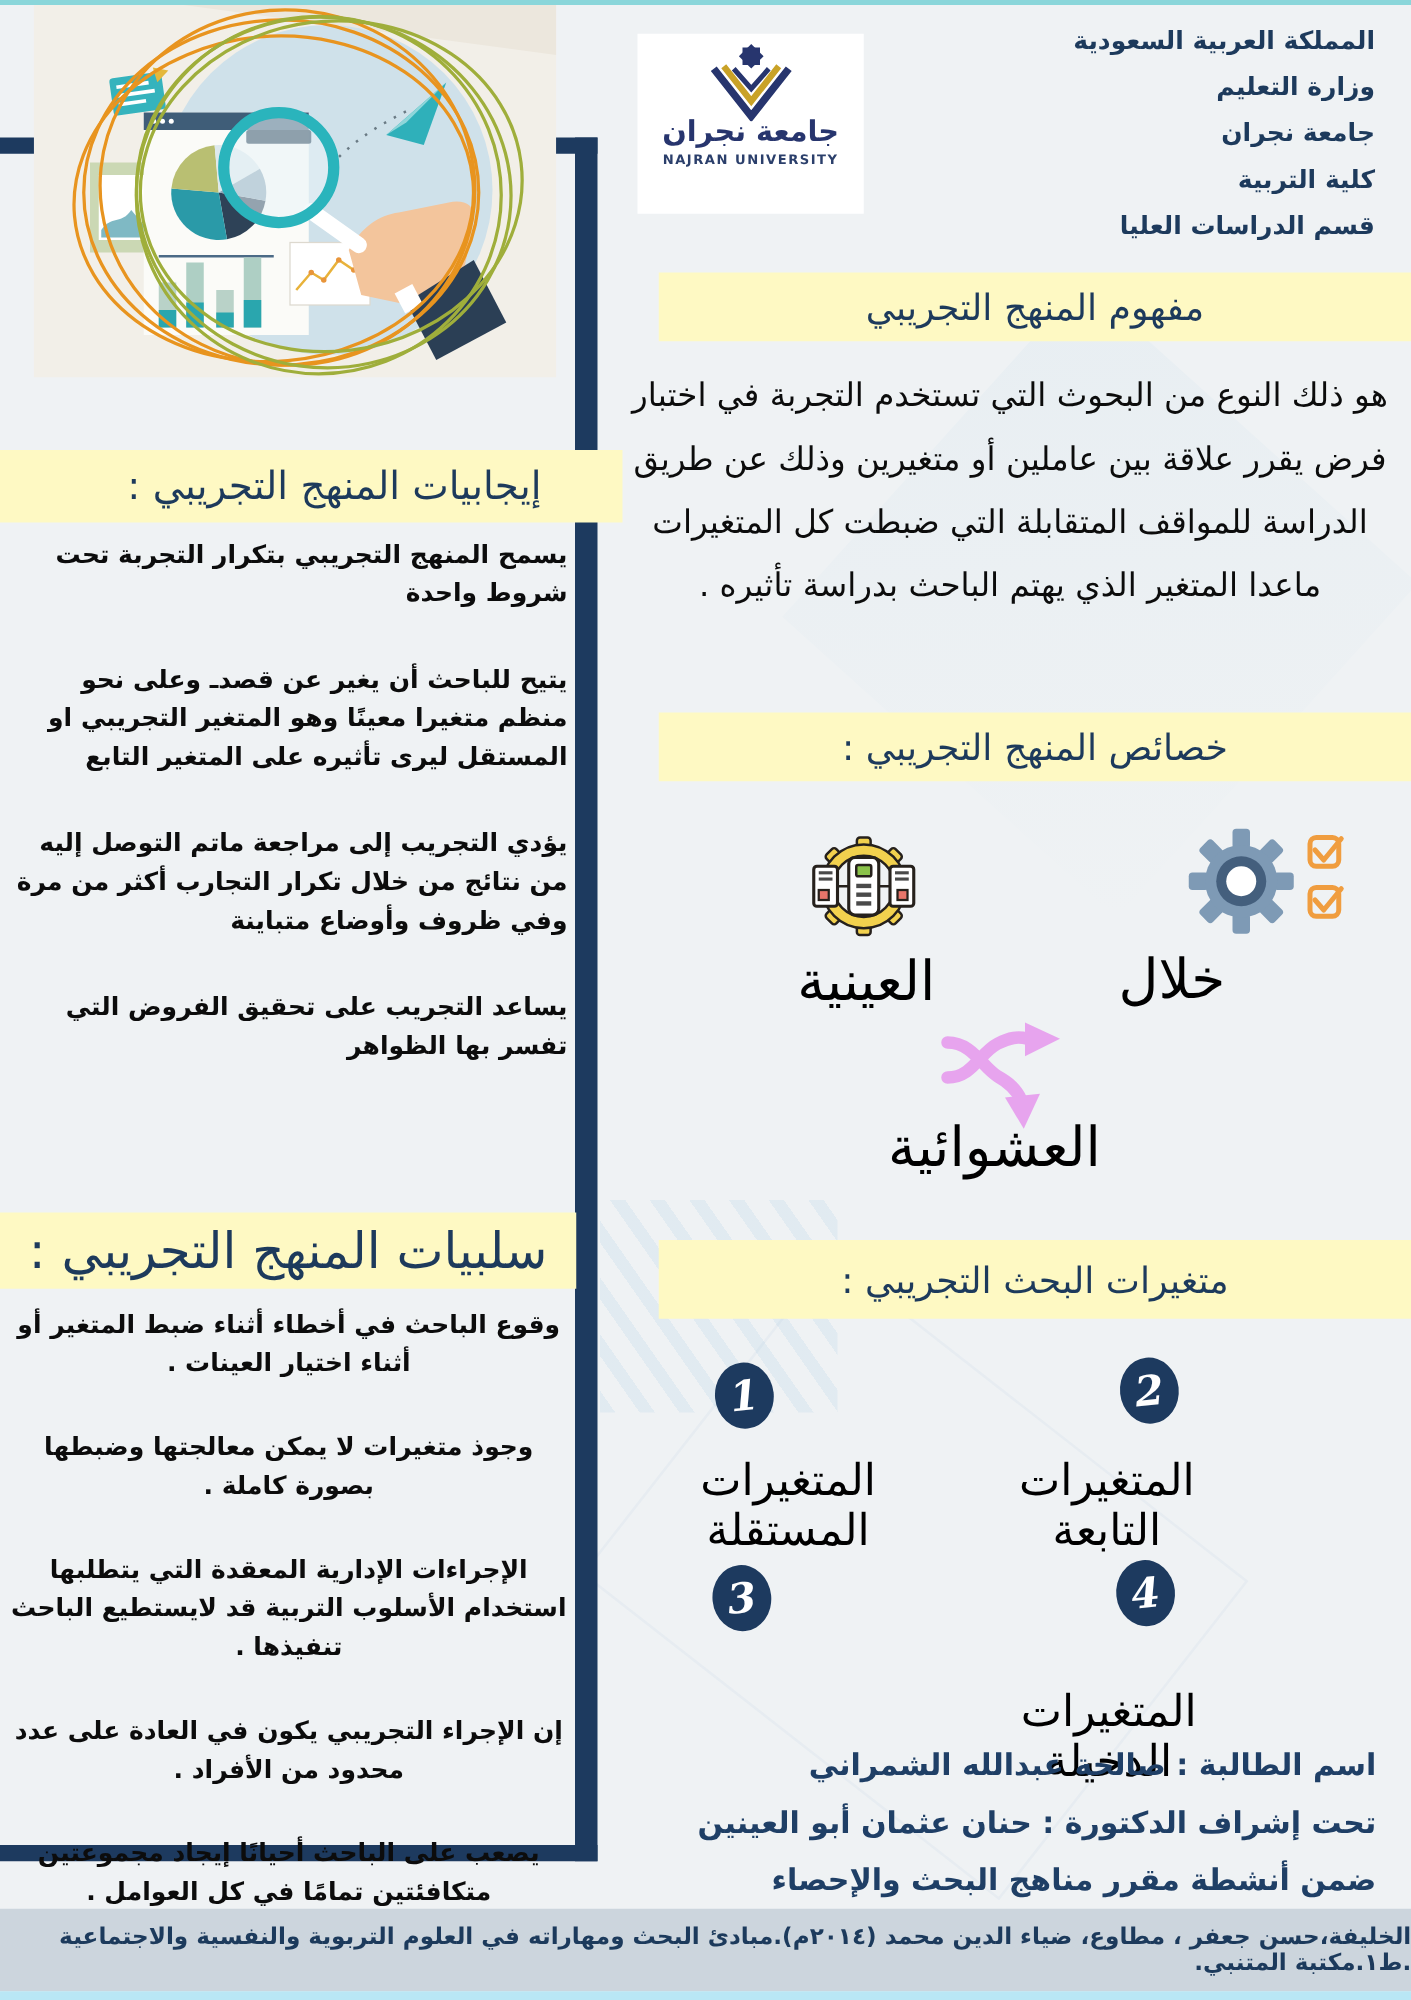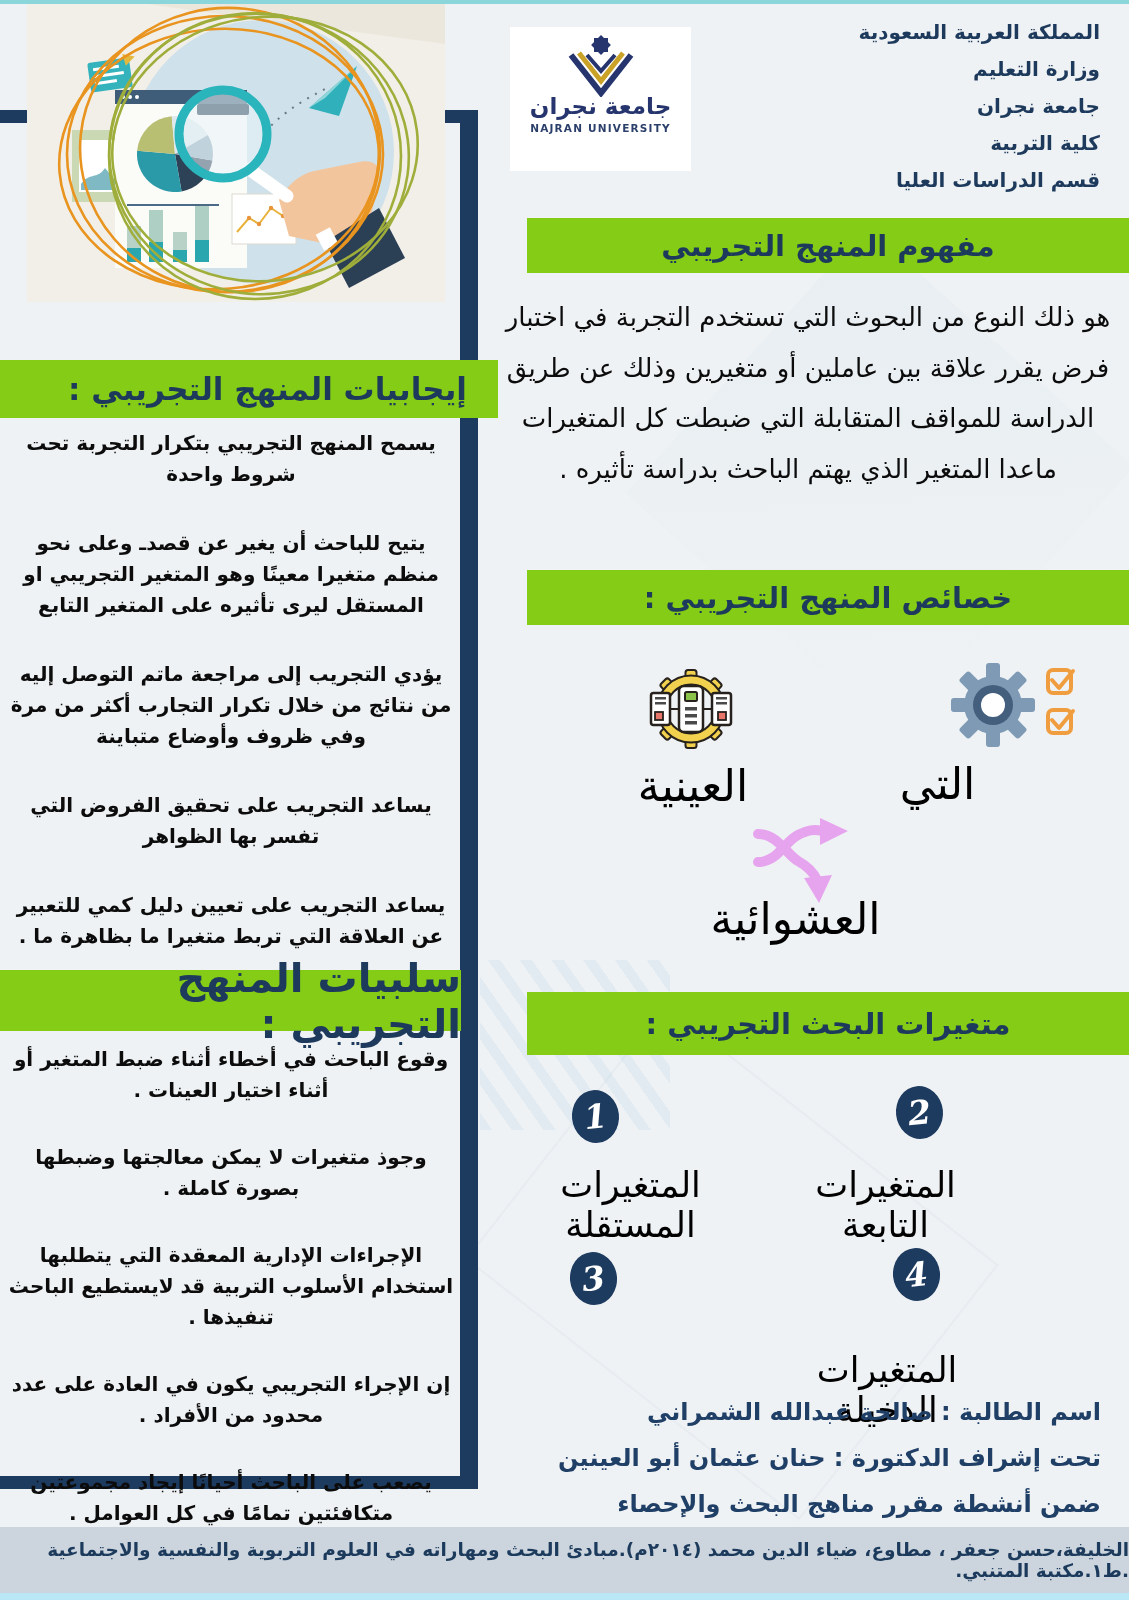--- a/index.html
+++ b/index.html
@@ -22,31 +22,31 @@
   .frame-bottom{left:0;top:1476px;width:478px;height:13px;}
   
   .illustration{left:27px;top:4px;width:418px;height:298px;}
   
   .gov-line{right:29px;width:420px;text-align:right;color:#1d3a5c;font-weight:bold;font-size:20px;direction:rtl;}
   
   .logo-box{left:510px;top:27px;width:181px;height:144px;background:#ffffff;display:flex;flex-direction:column;align-items:center;justify-content:flex-start;padding-top:4px;box-sizing:border-box;}
   .logo-ar{color:#27356e;font-weight:bold;font-size:23px;line-height:1;margin-top:-2px;}
   .logo-en{color:#2b3f6b;font-weight:bold;font-size:10.5px;letter-spacing:1.2px;margin-top:4px;}
   
-  .band{background:#84cc16;color:#1d3a5c;font-weight:bold;display:flex;align-items:center;justify-content:center;direction:rtl;}
+  .band{background:#fef9c3;color:#1d3a5c;font-weight:normal;display:flex;align-items:center;justify-content:center;direction:rtl;}
   .band-concept{left:527px;top:218px;width:602px;height:55px;font-size:29px;}
   .band-characteristics{left:527px;top:570px;width:602px;height:55px;font-size:29px;}
   .band-variables{left:527px;top:992px;width:602px;height:63px;font-size:29px;}
   .band-positives{left:0;top:360px;width:461px;height:58px;font-size:31px;padding-left:37px;}
   .band-negatives{left:0;top:970px;width:461px;height:61px;font-size:40px;}
   
   .concept-body{left:494px;top:292px;width:628px;direction:rtl;text-align:center;color:#0c0c0c;font-size:26px;line-height:1.95;}
   
   .blist{display:flex;flex-direction:column;direction:rtl;color:#0c0c0c;font-weight:bold;text-align:center;}
-  .pos-list{left:8px;top:428px;width:446px;gap:38px;font-size:20px;line-height:1.55;}
+  .pos-list{left:8px;top:428px;width:446px;gap:38px;font-size:20px;line-height:1.55;text-align:right;}
   .neg-list{left:8px;top:1044px;width:446px;gap:36px;font-size:20px;line-height:1.55;}
   
   .char-label{color:#000;font-size:44px;text-align:center;direction:rtl;line-height:1.2;}
   .lbl-dabt{left:855px;top:758px;width:165px;}
   .lbl-ayniya{left:608px;top:760px;width:170px;}
   .lbl-ashwa{left:688px;top:893px;width:215px;}
   
   .numcircle{width:47px;height:53px;border-radius:50%;background:#1d3a5f;color:#fff;display:flex;align-items:center;justify-content:center;font-family:"DejaVu Serif",serif;font-style:italic;font-weight:bold;font-size:33px;transform:rotate(-6deg);}
   .var-label{color:#000;font-size:35px;text-align:center;direction:rtl;}
   
@@ -215,21 +215,21 @@
         <rect x="71" y="36" width="11" height="2.5" fill="#4a4a4a"></rect>
       <rect x="73" y="46" width="8" height="8" fill="#e8756a" stroke="#26211c" stroke-width="1.8"></rect>
       <rect x="34" y="20" width="24" height="46" rx="5" fill="#ffffff" stroke="#26211c" stroke-width="2.5"></rect>
       <rect x="40" y="26" width="12" height="9" rx="1.5" fill="#8bc34a" stroke="#26211c" stroke-width="2"></rect>
       <rect x="40" y="41" width="12" height="3.5" fill="#4a4a4a"></rect>
         <rect x="40" y="48" width="12" height="3.5" fill="#4a4a4a"></rect>
         <rect x="40" y="55" width="12" height="3.5" fill="#4a4a4a"></rect>
     </svg>
   </div>
 
-  <div class="abs char-label lbl-dabt">التي</div>
+  <div class="abs char-label lbl-dabt">خلال</div>
   <div class="abs char-label lbl-ayniya">العينية</div>
 
   <div class="abs" style="left:752px;top:798px;">
     <svg width="100" height="107" viewBox="0 0 100 107">
       <g fill="none" stroke="#e7a4ee" stroke-width="10" stroke-linecap="round">
         <path d="M6,64 C26,64 32,44 46,37 C56,32 62,31 70,33"></path>
         <path d="M6,36 C26,36 34,56 46,63 C55,68 61,73 65,82"></path>
       </g>
       <polygon points="68,20 96,33 68,47" fill="#e7a4ee"></polygon>
       <polygon points="52,80 80,77 67,105" fill="#e7a4ee"></polygon>
@@ -247,21 +247,20 @@
   <div class="abs numcircle" style="left:570px;top:1252px;">3</div>
   <div class="abs numcircle" style="left:893px;top:1248px;">4</div>
   <div class="abs var-label" style="left:793px;top:1350px;width:188px;">المتغيرات الدخيلة</div>
 
   <div class="abs band band-positives">إيجابيات المنهج التجريبي :</div>
   <div class="abs blist pos-list">
     <div>يسمح المنهج التجريبي بتكرار التجربة تحت شروط واحدة</div>
     <div>يتيح للباحث أن يغير عن قصدـ وعلى نحو منظم متغيرا معينًا وهو المتغير التجريبي او المستقل ليرى تأثيره على المتغير التابع</div>
     <div>يؤدي التجريب إلى مراجعة ماتم التوصل إليه من نتائج من خلال تكرار التجارب أكثر من مرة وفي ظروف وأوضاع متباينة</div>
     <div>يساعد التجريب على تحقيق الفروض التي تفسر بها الظواهر</div>
-    <div>يساعد التجريب على تعيين دليل كمي للتعبير عن العلاقة التي تربط متغيرا ما بظاهرة ما .</div>
   </div>
 
   <div class="abs band band-negatives">سلبيات المنهج التجريبي :</div>
   <div class="abs blist neg-list">
     <div>وقوع الباحث في أخطاء أثناء ضبط المتغير أو أثناء اختيار العينات .</div>
     <div>وجوذ متغيرات لا يمكن معالجتها وضبطها بصورة كاملة .</div>
     <div>الإجراءات الإدارية المعقدة التي يتطلبها استخدام الأسلوب التربية قد لايستطيع الباحث تنفيذها .</div>
     <div>إن الإجراء التجريبي يكون في العادة على عدد محدود من الأفراد .</div>
     <div>يصعب على الباحث أحيانًا إيجاد مجموعتين متكافئتين تمامًا في كل العوامل .</div>
   </div>

